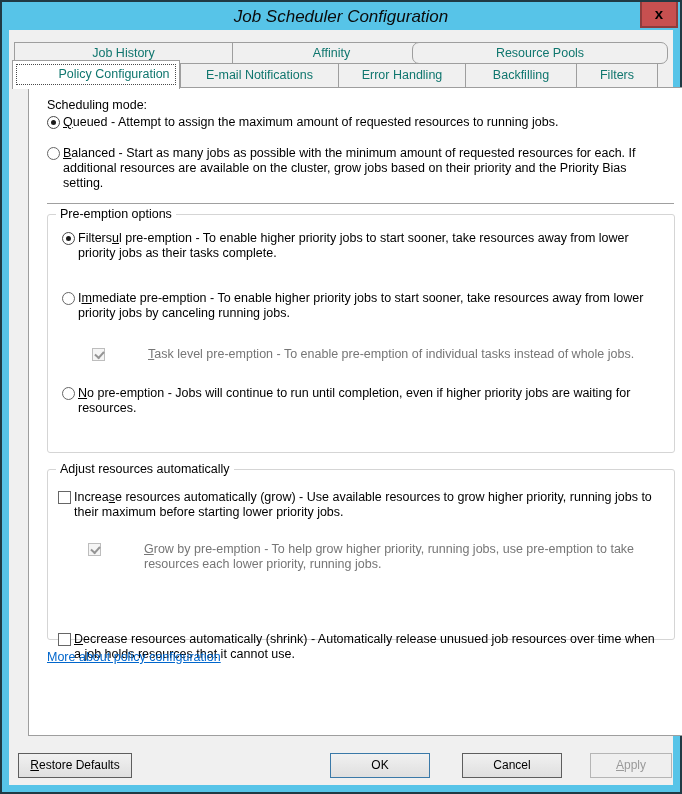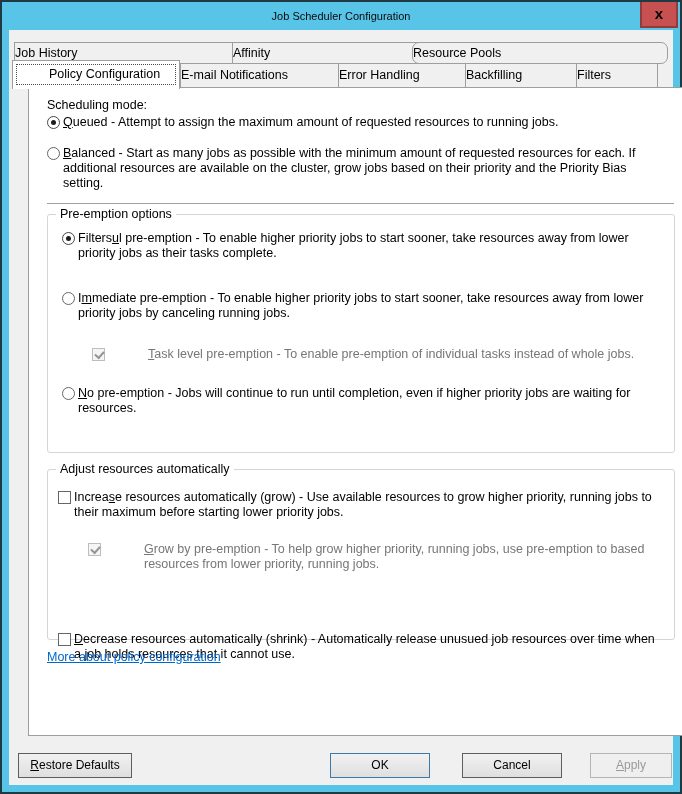--- a/index.html
+++ b/index.html
@@ -19,23 +19,24 @@
     position: absolute; inset: 0;
     background: #57c4e8;
     border: 2px solid #203a44;
   }
   .titlebar {
     position: absolute; left: 0; right: 0; top: 0; height: 28px;
     text-align: center;
   }
   .title-text {
     display: inline-block;
-    font-size: 11px;
+    font-size: 17px;
     line-height: 29px;
     color: #0b0b0b;
+    font-style: italic;
   }
   .close-btn {
     position: absolute; top: 0; right: 2px;
     width: 38px; height: 26px;
     background: #c75050;
     border: 2px solid #8e3c3c;
     border-top: none;
     color: #000;
     font-size: 15px; font-weight: bold;
     line-height: 23px; text-align: center;
@@ -43,23 +44,23 @@
   }
   .content {
     position: absolute; left: 7px; right: 7px; top: 28px; bottom: 7px;
     background: #f0f0f0;
   }
   
   .tab {
     position: absolute;
     background: #f0f0f0;
     border: 1px solid #9e9e9e;
-    text-align: left;
+    text-align: center;
     font-size: 12.5px;
-    color: #000000;
+    color: #0f766e;
     cursor: pointer;
   }
   .tab-row1 { top: 12px; height: 22px; line-height: 20px; }
   .tab-row2 { top: 33px; height: 25px; line-height: 23px; }
   .tab-active {
     top: 30px; height: 29px; line-height: 26px;
     background: #ffffff;
     border-bottom: none;
     z-index: 5;
   }
@@ -264,21 +265,21 @@
         <div class="groupbox" style="top:381px; width:628px; height:171px;">
           <span class="grp-label">Adjust resources automatically</span>
 
           <div class="opt-row" style="left:10px; top:20px; width:602px;">
             <span class="checkbox"></span>
             <span class="opt-text"><span>Increa</span><u>s</u><span>e resources automatically (grow) - Use available resources to grow higher priority, running jobs to their maximum before starting lower priority jobs.</span></span>
           </div>
 
           <div class="opt-row dim" style="left:40px; top:72px; width:572px;">
             <span class="checkbox checked disabled"></span>
-            <span class="opt-text"><span></span><u>G</u><span>row by pre-emption - To help grow higher priority, running jobs, use pre-emption to based resources from lower priority, running jobs.</span></span>
+            <span class="opt-text"><span></span><u>G</u><span>row by pre-emption - To help grow higher priority, running jobs, use pre-emption to take resources each lower priority, running jobs.</span></span>
           </div>
 
           <div class="opt-row" style="left:10px; top:120px; width:602px;margin-top:42px;">
             <span class="checkbox"></span>
             <span class="opt-text"><span></span><u>D</u><span>ecrease resources automatically (shrink) - Automatically release unusued job resources over time when a job holds resources that it cannot use.</span></span>
           </div>
         </div>
 
         <a class="link">More about policy configuration</a>
       </div>

